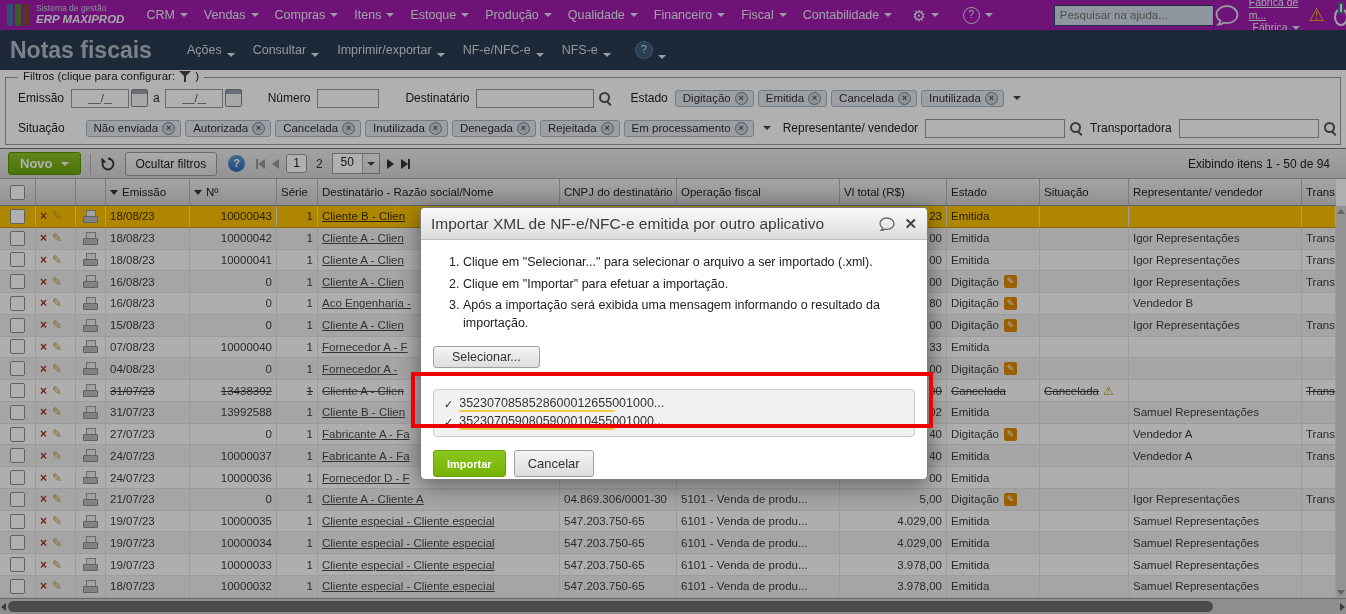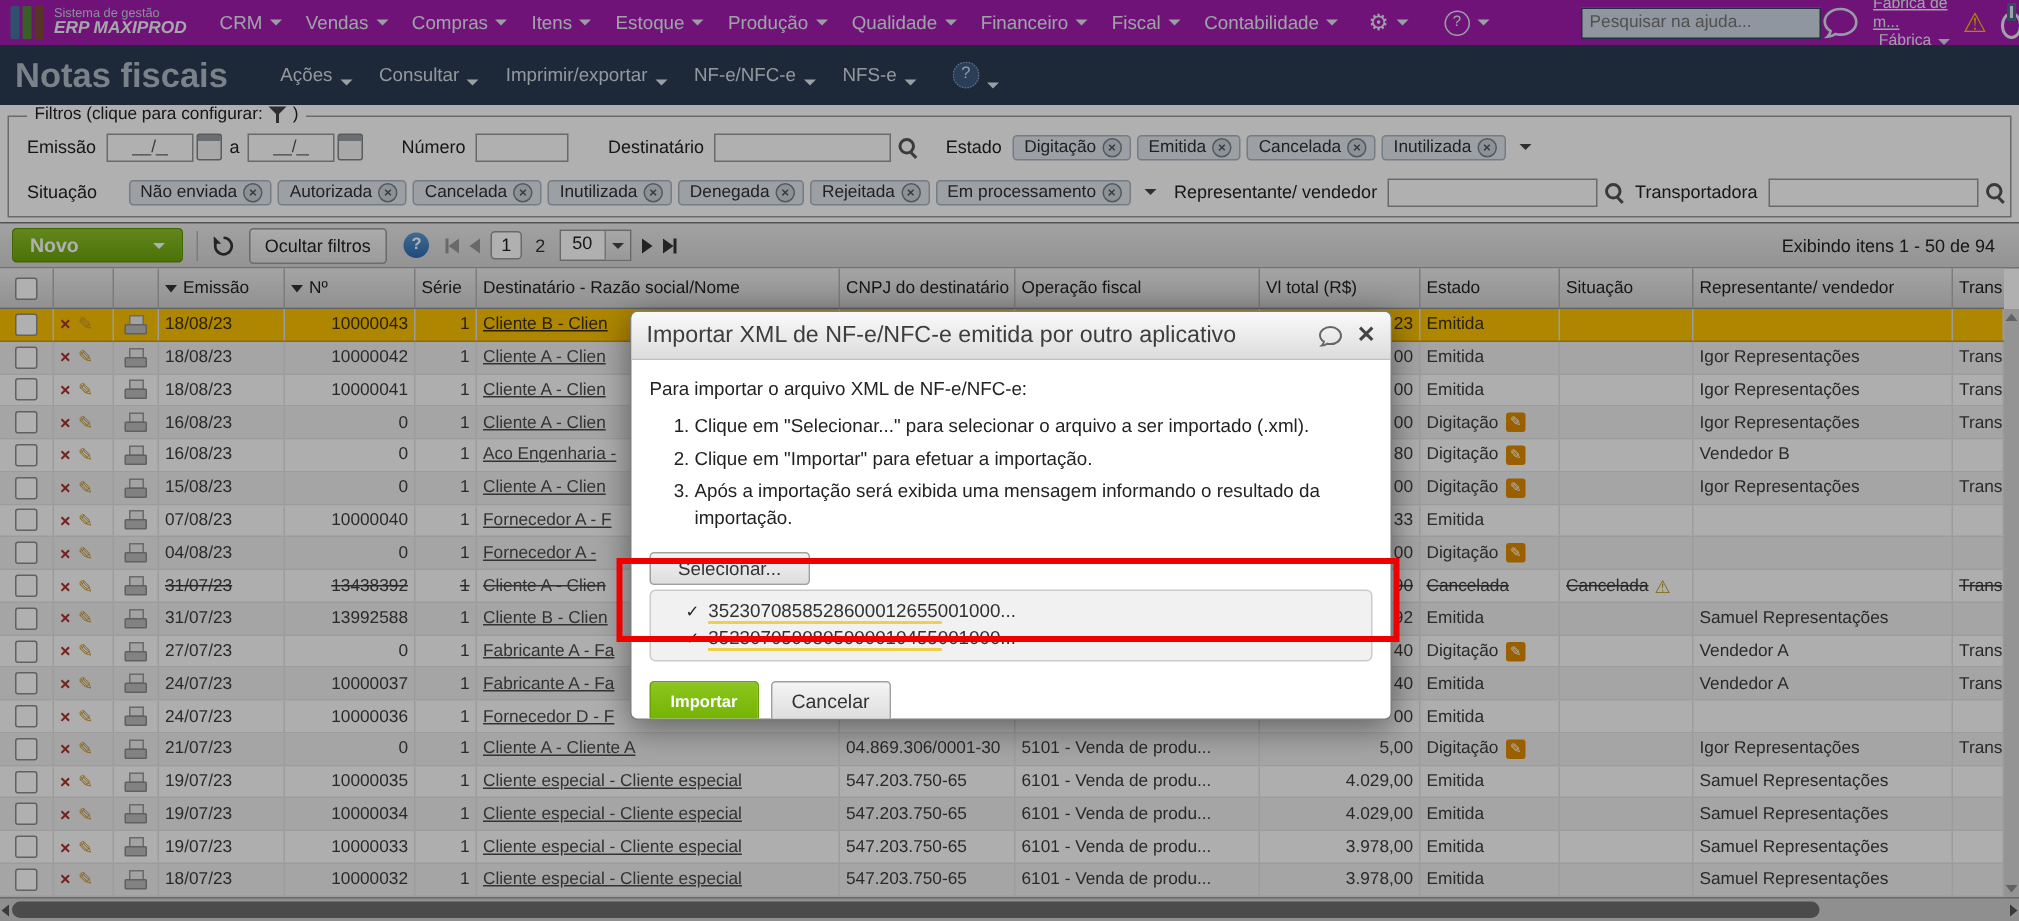--- a/index.html
+++ b/index.html
@@ -77,21 +77,21 @@
   .tag-x::before{content:'×';}
   .grp-caret{border-top-color:#444;margin:0 12px 0 5px;cursor:pointer;}
   .sp26{width:26px;}.sp18{width:18px;}.sp12{width:12px;}
 
   
   .toolbar{position:absolute;top:148px;width:100%;height:31px;background:linear-gradient(#ebebeb,#d6d6d6);
            border-top:1px solid #777;border-bottom:1px solid #a5a5a5;display:flex;align-items:center;
            z-index:1;box-sizing:border-box;padding:0 8px;}
   .btn-novo{display:inline-flex;align-items:center;background:linear-gradient(#8fc32a,#6da60c);
             border:1px solid #5e9406;border-radius:3px;color:#fff;font-weight:bold;font-size:13px;
-            padding:3px 11px;font-family:inherit;cursor:pointer;gap:41px;}
+            padding:3px 11px;font-family:inherit;cursor:pointer;}
   .btn-novo .caret{border-top-color:#fff;margin-left:8px;}
   .tb-sep{width:1px;height:20px;background:#b3b3b3;margin:0 9px;}
   .refresh{display:inline-flex;cursor:pointer;}
   .btn-flat{background:linear-gradient(#f7f7f7,#e2e2e2);border:1px solid #9b9b9b;border-radius:3px;
             font-size:12px;color:#222;padding:4px 10px;margin-left:9px;font-family:inherit;cursor:pointer;}
   .tb-help2{width:17px;height:17px;border-radius:50%;background:linear-gradient(#5b9bd5,#2f6db5);color:#fff;
             font-weight:bold;font-size:11px;line-height:17px;text-align:center;margin:0 11px;cursor:pointer;}
   .pager{display:flex;align-items:center;gap:7px;}
   .pg{display:inline-flex;align-items:center;cursor:pointer;}
   .tri-l{width:0;height:0;border-top:5px solid transparent;border-bottom:5px solid transparent;border-right:7px solid #999;}
@@ -179,21 +179,21 @@
   .m-title{height:31px;background:linear-gradient(#fafafa,#dcdcdc);border-bottom:1px solid #c0c0c0;
            display:flex;align-items:center;padding:0 10px;font-size:15.5px;color:#3d3d3d;}
   .m-title-text{flex:1;white-space:nowrap;overflow:hidden;}
   .m-close{font-size:15px;color:#444;font-weight:bold;margin-left:8px;cursor:pointer;line-height:1;}
   .m-body{padding:10px 12px 0 12px;font-size:12.5px;color:#222;}
   .m-intro{margin:2px 0 10px 0;}
   .m-steps{margin:0 0 14px 30px;padding:0;}
   .m-steps li{margin:4px 0;line-height:1.4;}
   .btn-sel{background:linear-gradient(#f4f4f4,#ddd);border:1px solid #a0a0a0;border-radius:3px;
            font-size:12.5px;color:#333;padding:3px 18px;font-family:inherit;cursor:pointer;}
-  .filebox{margin-top:3px;background:#f1f1f1;border:1px solid #cbcbcb;border-radius:4px;padding:5px 23px;height:36px;}
+  .filebox{margin-top:21px;background:#f1f1f1;border:1px solid #cbcbcb;border-radius:4px;padding:5px 10px;height:36px;}
   .file-item{display:flex;align-items:center;gap:6px;font-size:12.5px;color:#333;height:18px;cursor:pointer;}
   .f-check{font-size:11px;color:#222;line-height:1;}
   .f-check::before{content:'✓';}
   .f-name{background:linear-gradient(#eecf4e,#eecf4e) left bottom/76% 2px no-repeat;padding-bottom:2px;}
   .m-actions{margin-top:13px;display:flex;gap:8px;}
   .btn-imp{background:linear-gradient(#8cc61e,#74b303);border:1px solid #67a203;border-radius:3px;color:#fff;
            font-weight:bold;font-size:11px;padding:5px 13px;font-family:inherit;cursor:pointer;}
   .btn-can{background:linear-gradient(#f4f4f4,#ddd);border:1px solid #a0a0a0;border-radius:3px;font-size:13px;
            color:#333;padding:5px 13px;font-family:inherit;cursor:pointer;}
   .red-box{position:absolute;left:411px;top:372px;width:522px;height:56px;border:4px solid #ee0000;
@@ -1321,21 +1321,20 @@
     <div class="m-title">
       <span class="m-title-text">Importar XML de NF-e/NFC-e emitida por outro aplicativo</span>
       <span class="bubble">
         <svg width="18" height="16" viewBox="0 0 26 24">
           <path d="M13 3C7 3 2.5 6.8 2.5 11.3c0 2.6 1.5 4.9 3.9 6.4-.2 1.4-.9 2.8-2 3.8 2-.1 3.9-.8 5.2-1.8 1.1.3 2.2.4 3.4.4 6 0 10.5-3.8 10.5-8.3S19 3 13 3z" fill="none" stroke="#666" stroke-width="2"></path>
         </svg>
       </span>
       <span class="m-close">✕</span>
     </div>
     <div class="m-body">
-      <div class="m-intro">Para importar o arquivo XML de NF-e/NFC-e:</div>
       <ol class="m-steps">
         <li>Clique em "Selecionar..." para selecionar o arquivo a ser importado (.xml).</li>
           <li>Clique em "Importar" para efetuar a importação.</li>
           <li>Após a importação será exibida uma mensagem informando o resultado da importação.</li>
       </ol>
       <button class="btn-sel">Selecionar...</button>
       <div class="filebox">
         <div class="file-item">
             <span class="f-check"></span>
             <span class="f-name">3523070858528600012655001000...</span>

